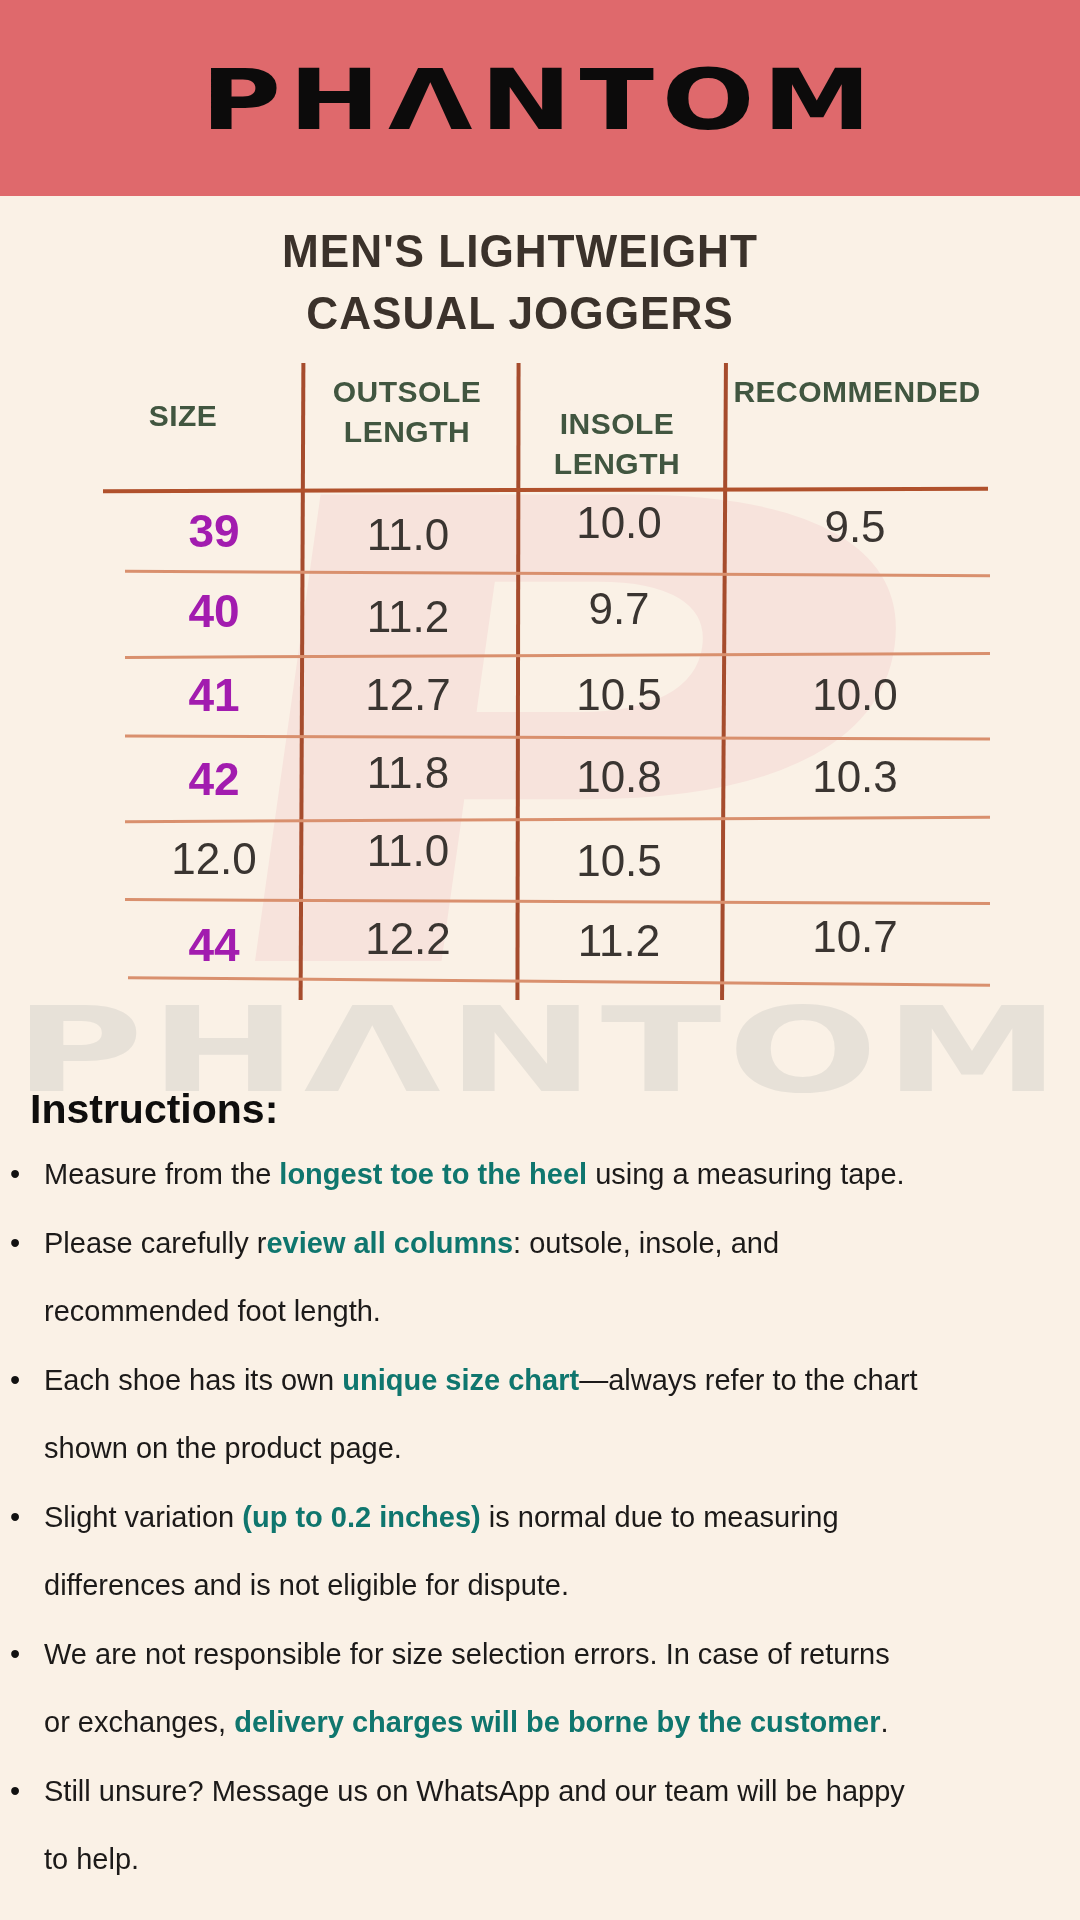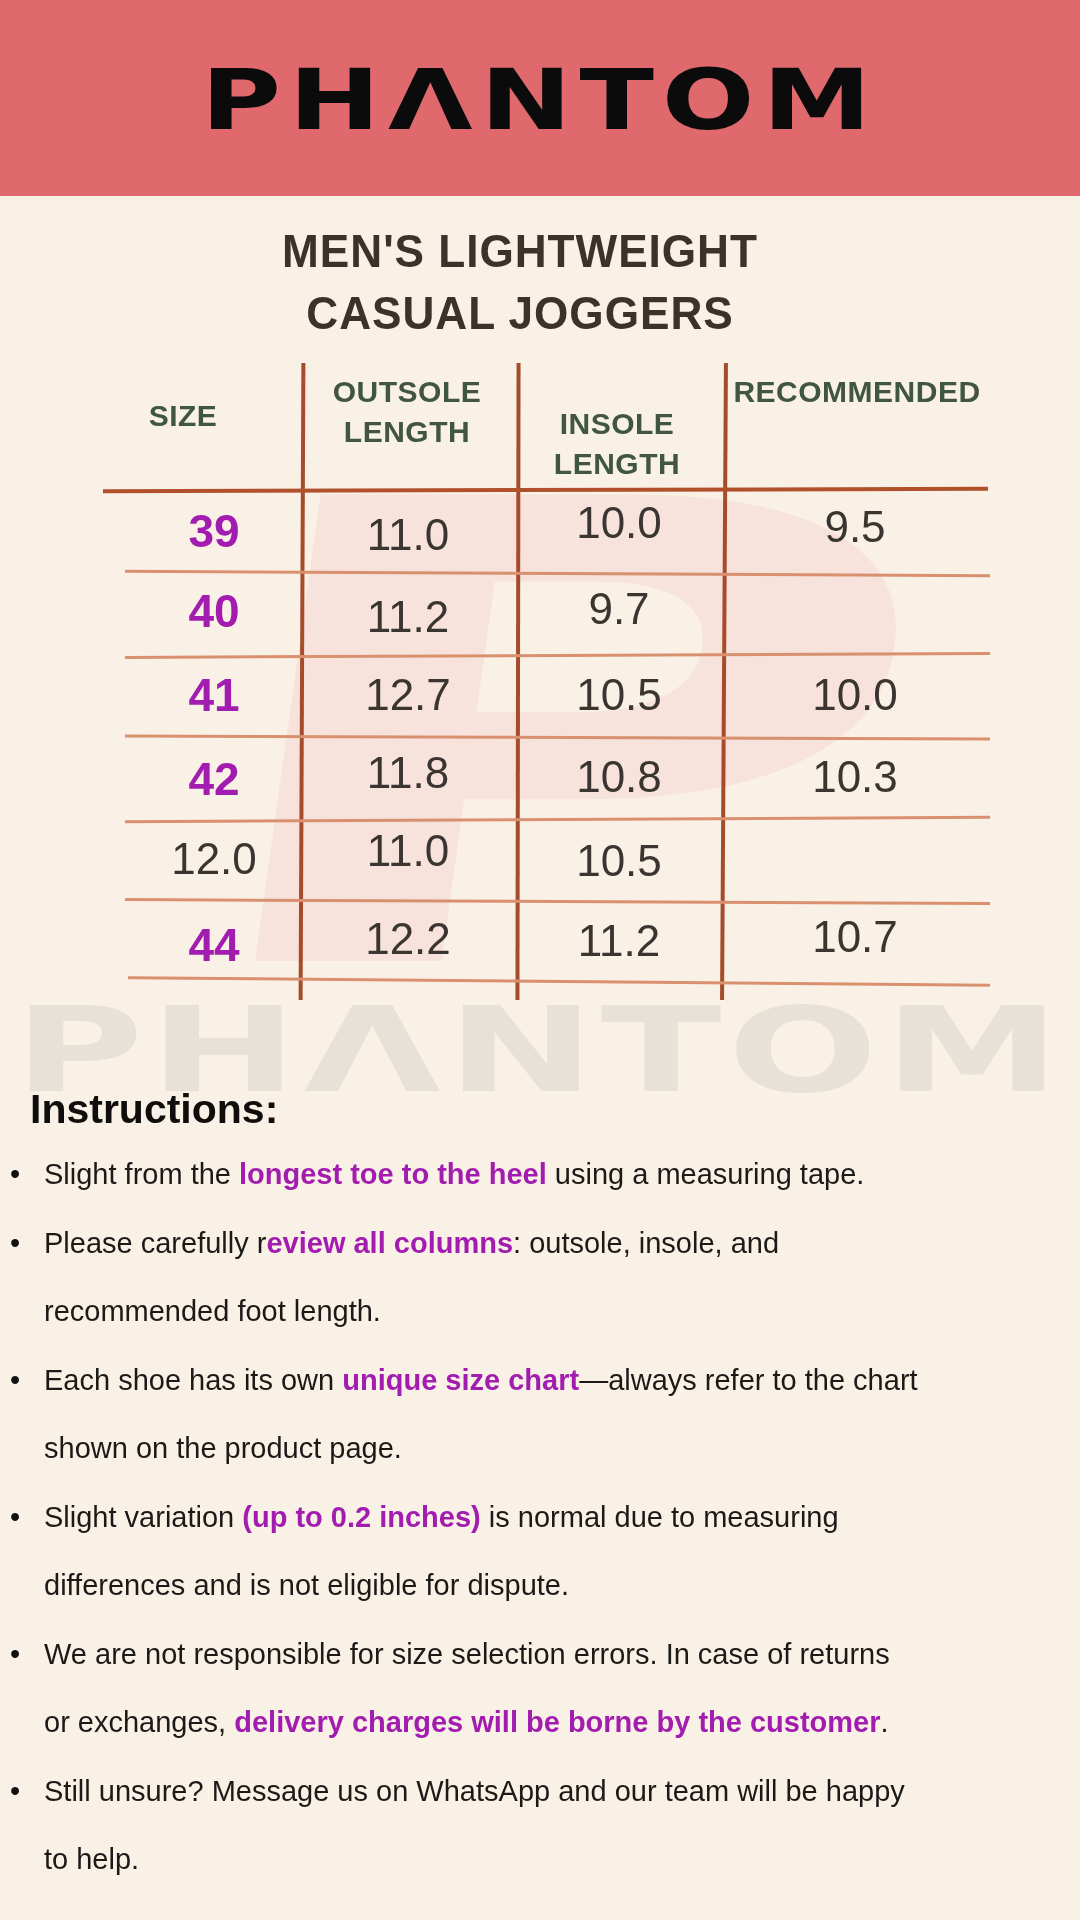--- a/index.html
+++ b/index.html
@@ -72,21 +72,21 @@
     list-style:none;margin:0;padding:0;
     font-size:29px;line-height:68.5px;color:#1C1A19;
   }
   #instructions-list li{
     position:relative;padding-left:34px;margin:0;
     white-space:pre-line;
   }
   #instructions-list li .bullet-dot{
     position:absolute;left:0;top:0;font-size:29px;color:#111;
   }
-  #instructions-list li b{font-weight:bold;color:#a21caf;}
+  #instructions-list li b{font-weight:bold;color:#0f766e;}
 </style>
 </head>
 <body>
 
 <div id="page">
 
   <div class="header-band">
     <div class="brand-logo">PHΛNTOM</div>
   </div>
 
@@ -163,21 +163,21 @@
           <div class="t-cell" style="transform: translateY(0px);">11.2</div>
           <div class="t-cell" style="transform: translateY(-4px);">10.7</div>
         </div>
       </div>
   </div>
 
   <div class="watermark-text">PHΛNTOM</div>
 
   <div class="instructions-heading">Instructions:</div>
   <ul id="instructions-list">
-      <li><span class="bullet-dot">•</span><span>Slight from the </span><b>longest toe to the heel</b><span> using a measuring tape.</span></li>
+      <li><span class="bullet-dot">•</span><span>Measure from the </span><b>longest toe to the heel</b><span> using a measuring tape.</span></li>
       <li><span class="bullet-dot">•</span><span>Please carefully r</span><b>eview all columns</b><span>: outsole, insole, and
 recommended foot length.</span></li>
       <li><span class="bullet-dot">•</span><span>Each shoe has its own </span><b>unique size chart</b><span>—always refer to the chart
 shown on the product page.</span></li>
       <li><span class="bullet-dot">•</span><span>Slight variation </span><b>(up to 0.2 inches)</b><span> is normal due to measuring
 differences and is not eligible for dispute.</span></li>
       <li><span class="bullet-dot">•</span><span>We are not responsible for size selection errors. In case of returns
 or exchanges, </span><b>delivery charges will be borne by the customer</b><span>.</span></li>
       <li><span class="bullet-dot">•</span><span>Still unsure? Message us on WhatsApp and our team will be happy
 to help.</span></li>

